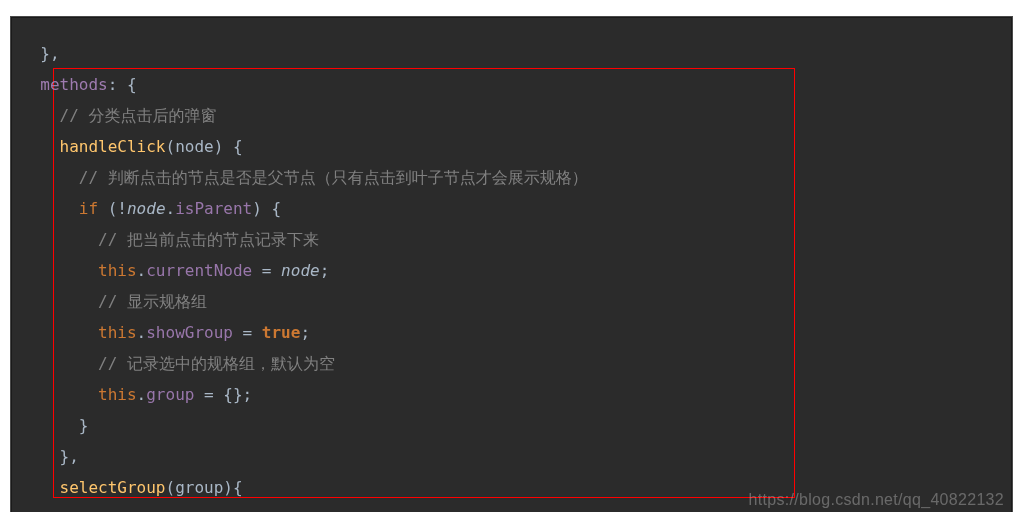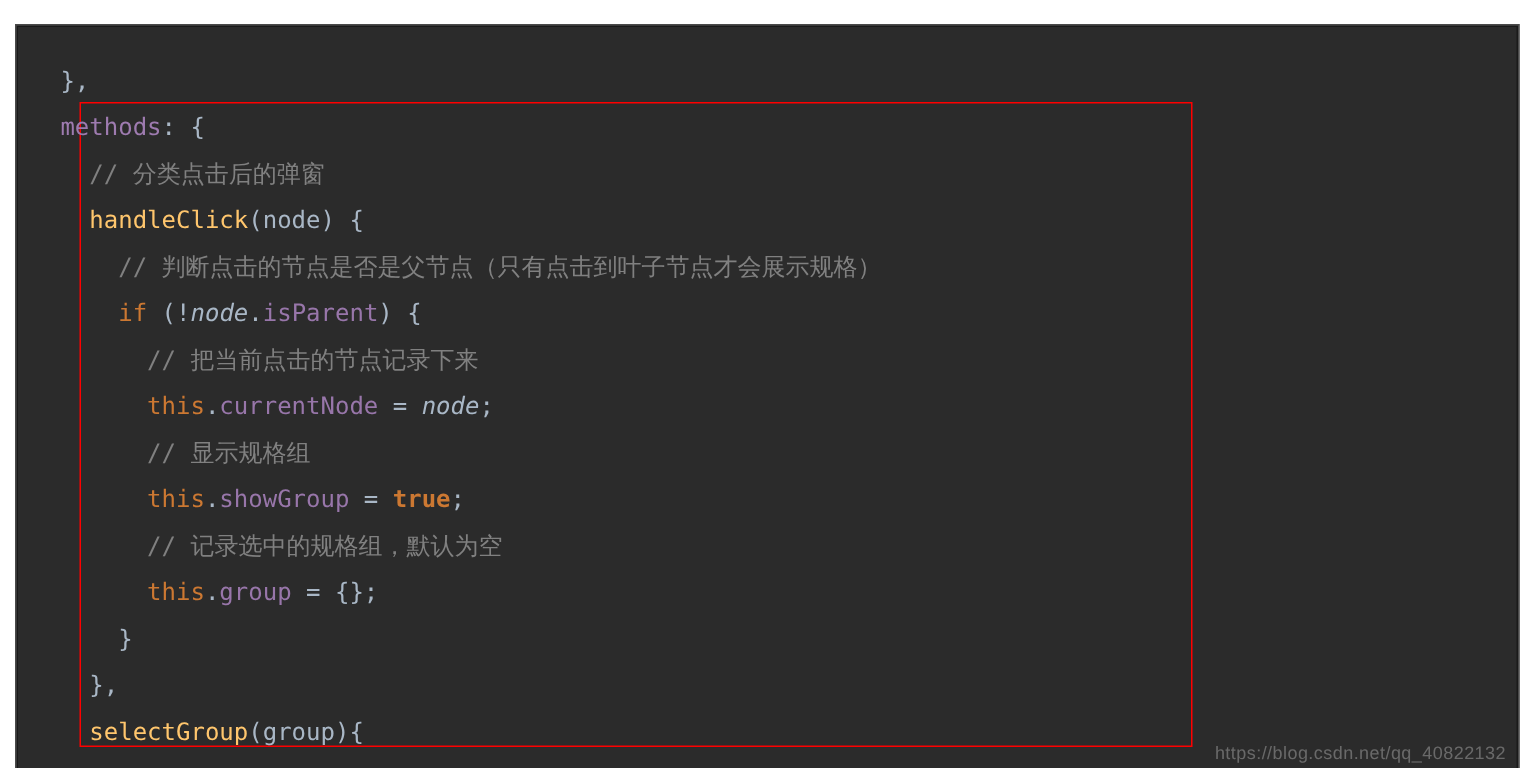--- a/index.html
+++ b/index.html
@@ -38,21 +38,21 @@
     width: 740px;
     height: 428px;
     pointer-events: none;
   }
   .watermark {
     position: absolute;
     right: 8px;
     bottom: 6px;
     color: rgba(220,220,220,0.35);
     font-family: Arial, sans-serif;
-    font-size: 12px;
+    font-size: 16px;
     letter-spacing: 0.3px;
   }
   .tok-keyword   { color: #cc7832; }
   .tok-param     { color: #a9b7c6; }
   .tok-punct     { color: #a9b7c6; }
   .tok-comment   { color: #808080; }
   .tok-this      { color: #cc7832; }
   .tok-prop      { color: #9876aa; }
   .tok-eq        { color: #a9b7c6; }
   .tok-bool      { color: #cc7832; font-weight: bold; }

